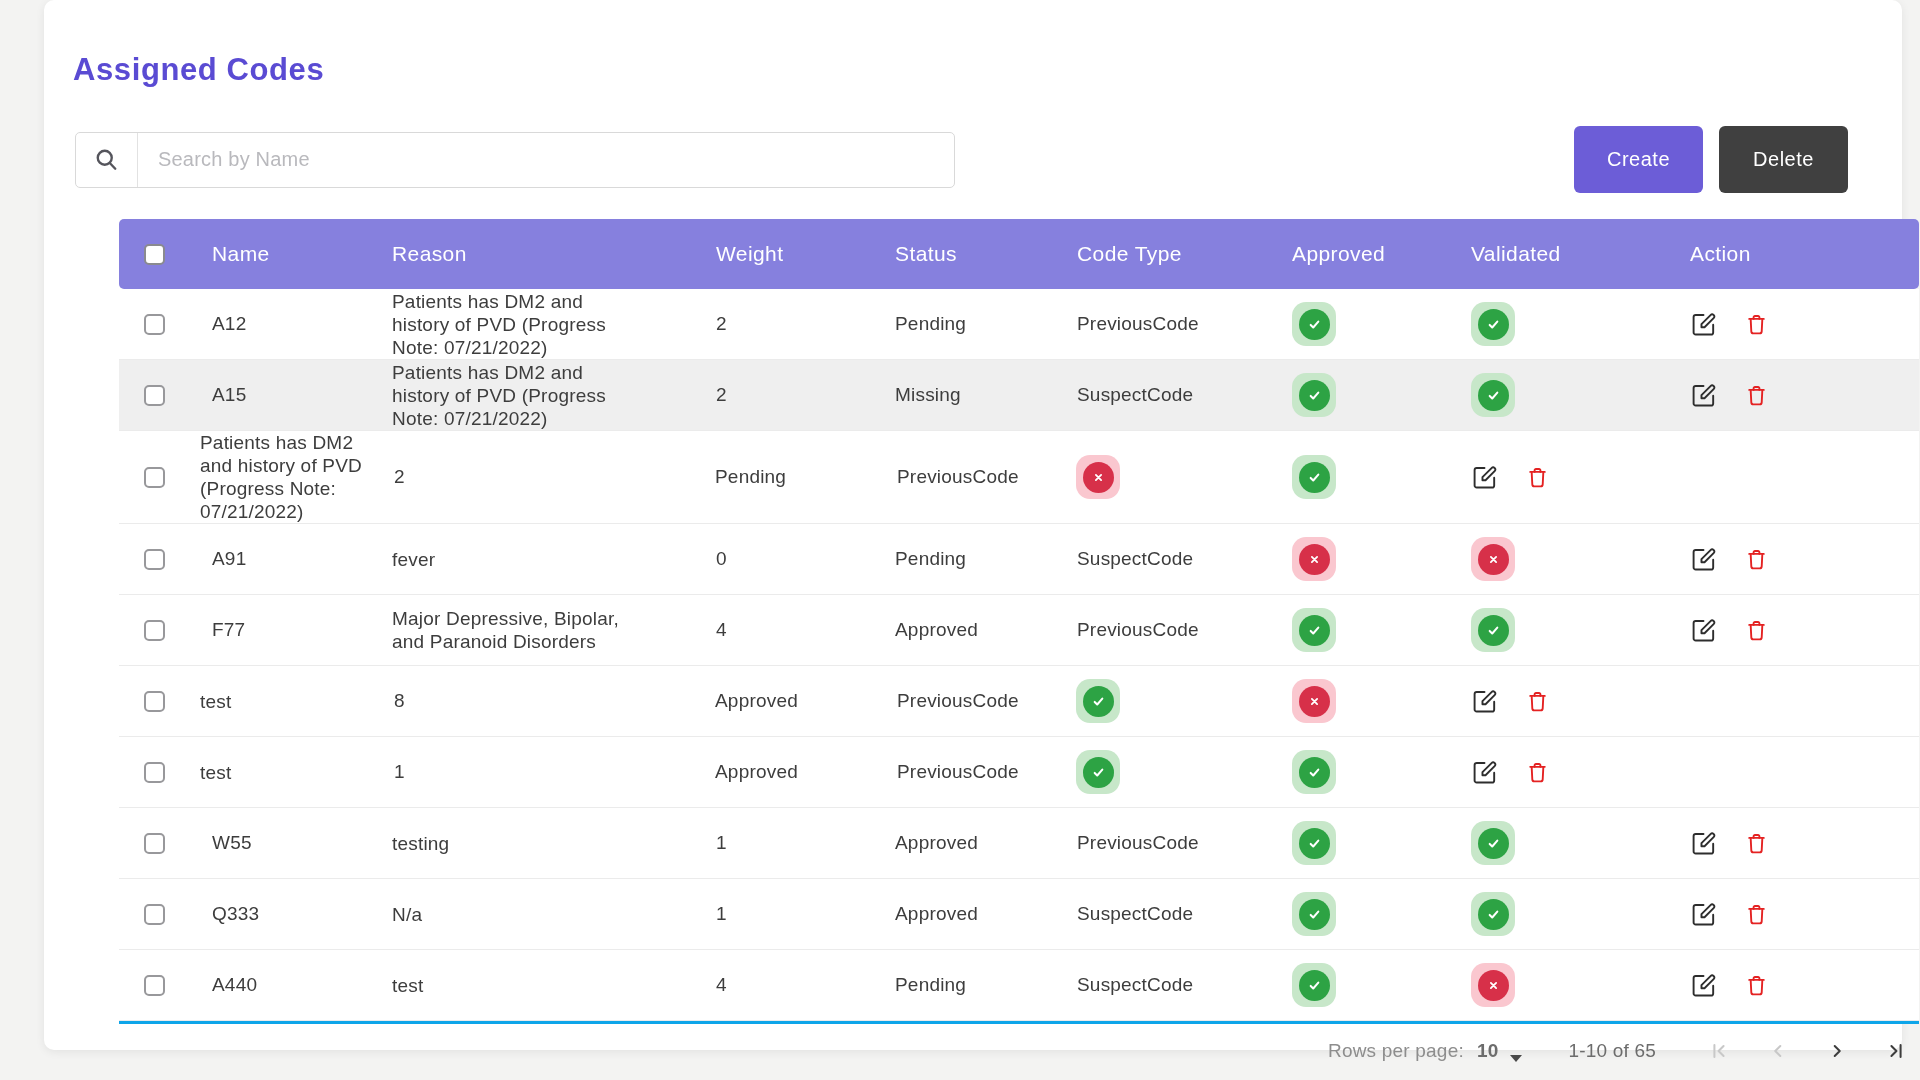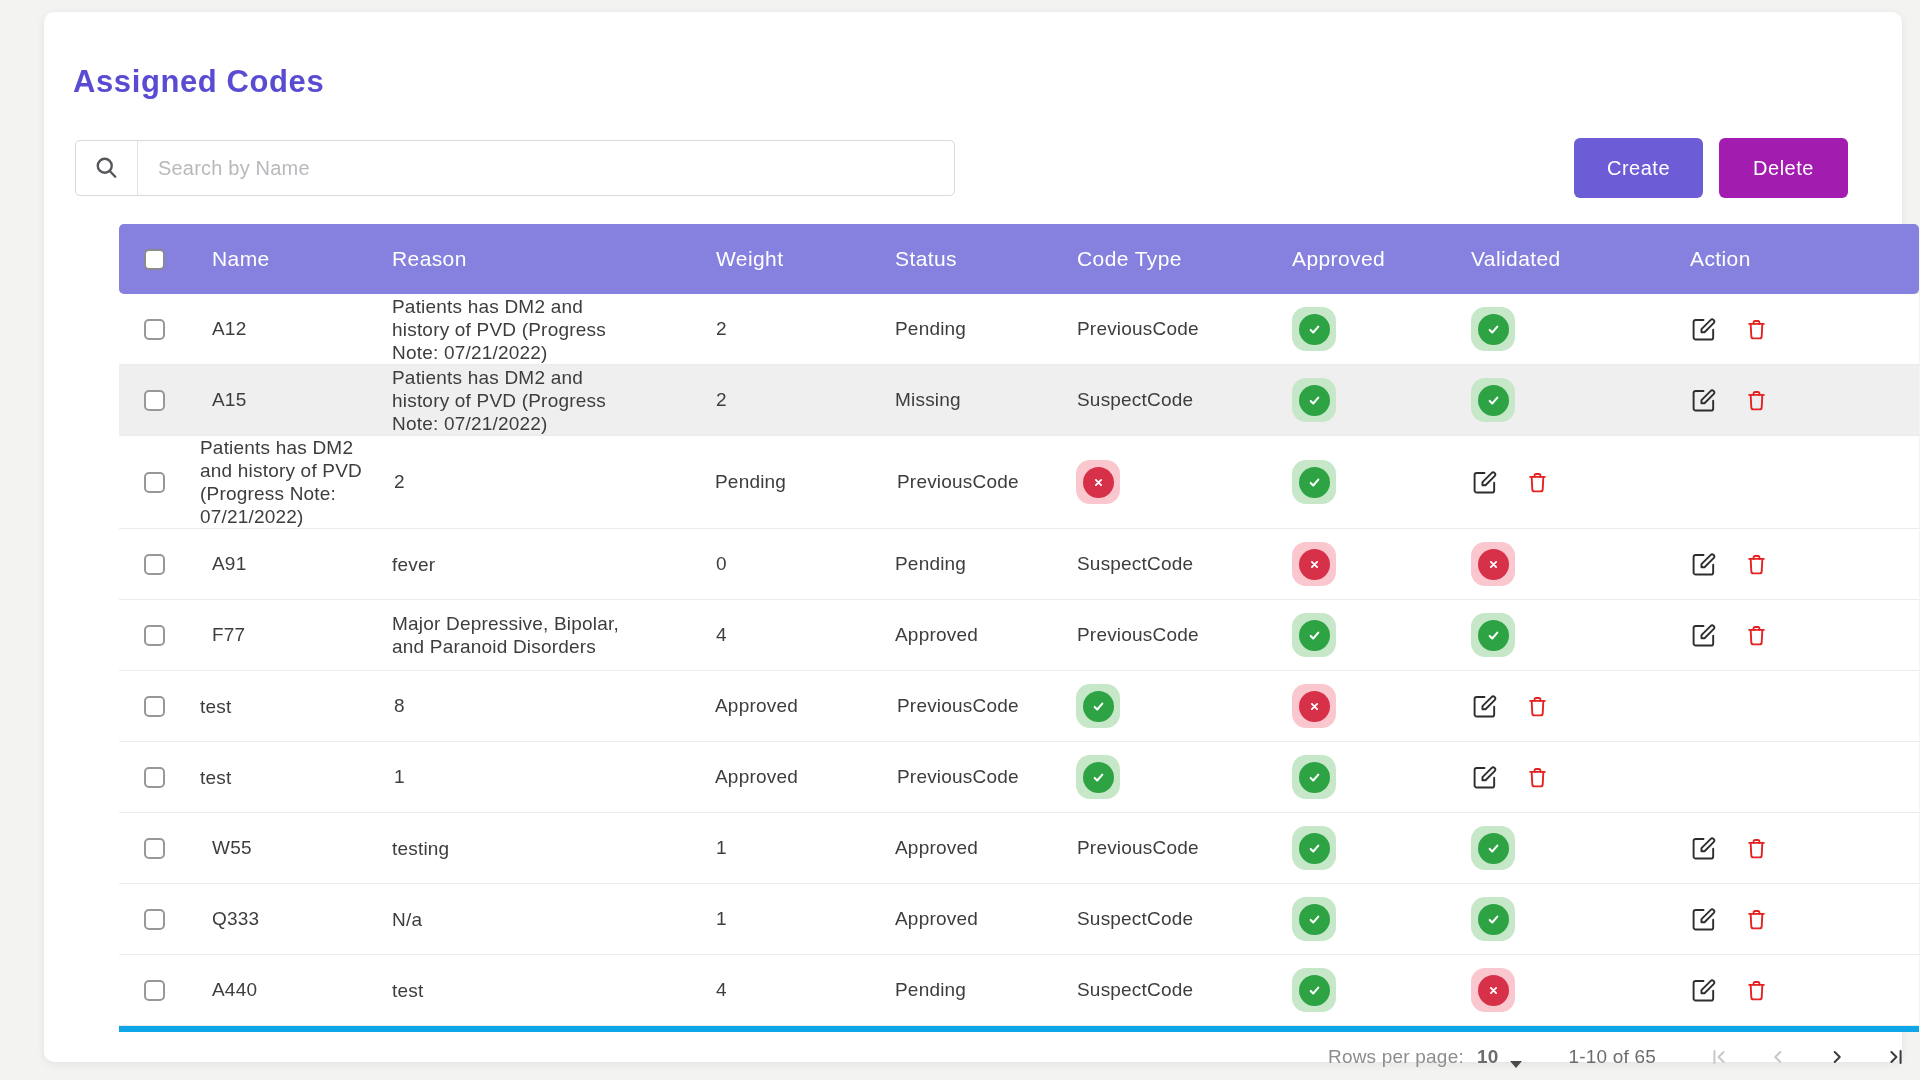--- a/index.html
+++ b/index.html
@@ -3,21 +3,21 @@
 <meta charset="utf-8">
 <style>
   * { margin:0; padding:0; box-sizing:border-box; }
   html,body { width:1920px; height:1080px; overflow:hidden; }
   body {
     background:#f3f3f2;
     font-family:"Liberation Sans", sans-serif;
     color:#3d3d3d;
   }
   .card {
-    position:absolute; left:44px; top:12px; width:1858px; height:1050px;
+    position:absolute; left:44px; top:0; width:1858px; height:1050px;
     background:#ffffff; border-radius:10px;
     box-shadow:0 2px 10px rgba(0,0,0,0.07);
     padding:34px 0 0 0;
   }
   .page-title {
     margin:18px 0 38px 29px;
     font-size:31px; font-weight:600; letter-spacing:0.6px;
     color:#5a4bd3;
   }
   
@@ -31,26 +31,26 @@
     border-right:1px solid #e2e2e2; cursor:pointer;
   }
   .search-box input {
     flex:1; border:none; outline:none; font-family:inherit;
     font-size:20px; padding:0 20px; color:#b91c1c; letter-spacing:0.2px;
     border-radius:5px; background:transparent;
   }
   .search-box input::placeholder { color:#b9b9bd; }
   .toolbar-buttons { margin-left:auto; display:flex; gap:16px; }
   .btn {
-    min-width:129px; height:60px; border:none; border-radius:6px;
+    min-width:129px; height:67px; border:none; border-radius:6px;
     font-family:inherit; font-size:20px; letter-spacing:0.5px;
     color:#fff; cursor:pointer; font-weight:400;
   }
   .btn.create { background:#6c5dd7; }
-  .btn.delete { background:#a21caf; }
+  .btn.delete { background:#404040; }
 
   
   .table { margin:0 45px 0 75px; width:1800px; }
   .grid-row {
     display:grid;
     grid-template-columns:58px 192px 322px 180px 180px 216px 179px 219px 254px;
   }
   .thead {
     background:#8680de; color:#fff; height:70px; border-radius:5px;
     align-items:center; font-size:21px; font-weight:500; letter-spacing:0.4px;
@@ -90,21 +90,21 @@
   .badge.yes { background:#c7e7c9; }
   .badge.yes .dot { background:#2da344; }
   .badge.no  { background:#fac7cf; }
   .badge.no  .dot { background:#d73049; }
 
   .action-icons { display:flex; align-items:center; gap:27px; }
   .icon-btn { cursor:pointer; display:flex; align-items:center; }
 
   
   .tfoot {
-    height:56px; border-top:6px solid #0ea5e9; display:flex;
+    height:56px; border-top:3px solid #0ea5e9; display:flex;
     align-items:center; justify-content:flex-end; padding-right:12px;
     font-size:19px; color:#6c6c6c; letter-spacing:0.2px;
   }
   .rpp-label { color:#8d8d8d; }
   .rpp-select { display:flex; align-items:flex-end; gap:12px; margin-left:13px; cursor:pointer;font-weight:bold; }
   .caret-down {
     width:0; height:0; border-left:6px solid transparent;
     border-right:6px solid transparent; border-top:7px solid #4a4a4a;
     margin-top:2px;
   }

